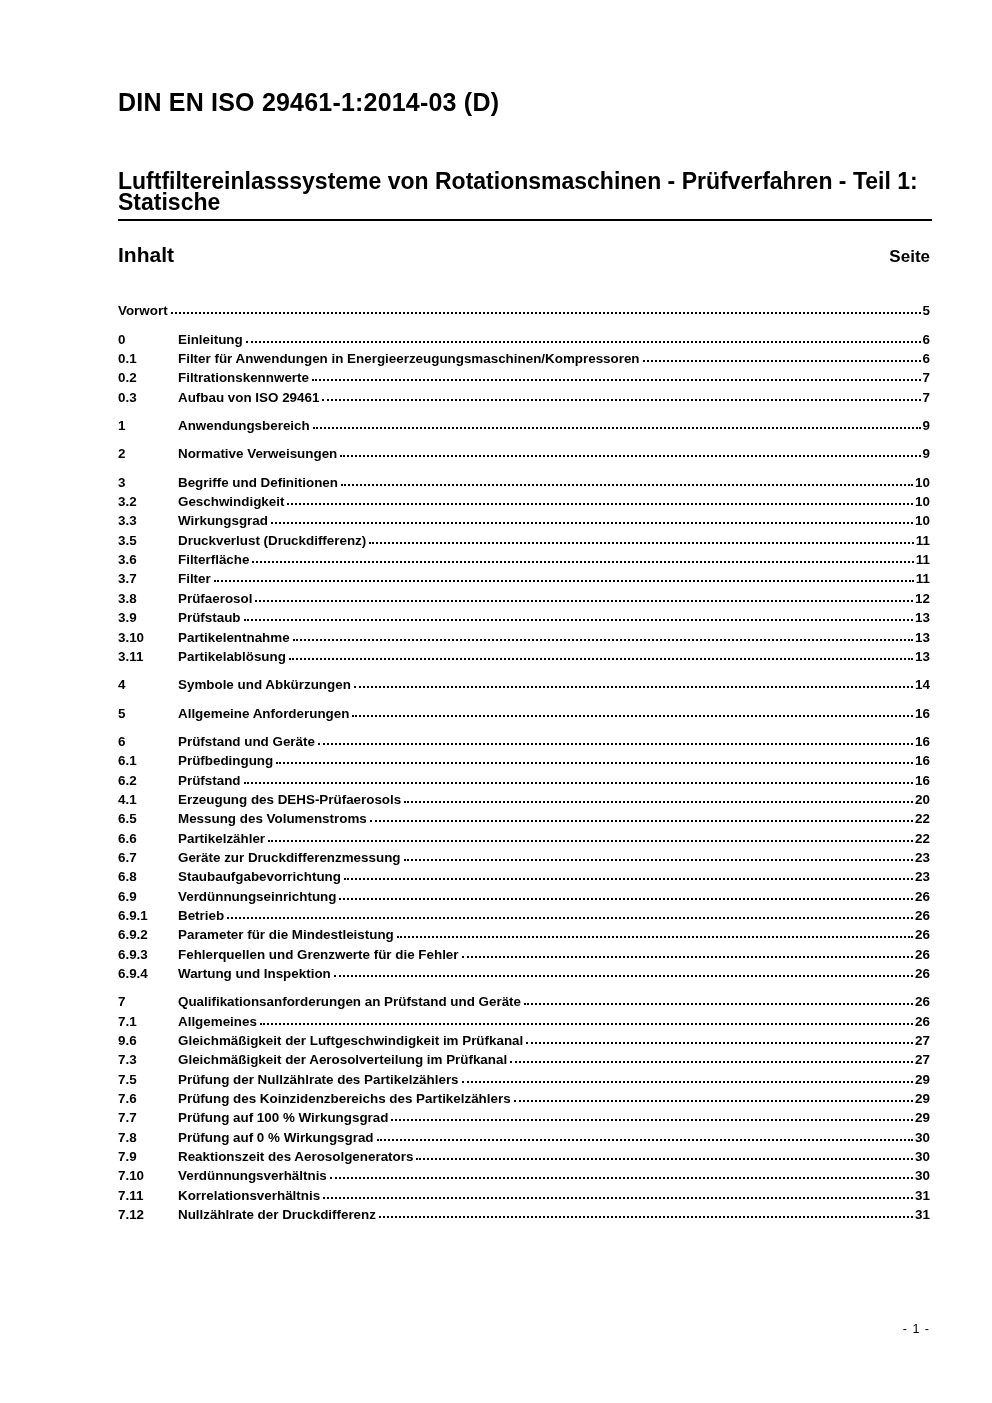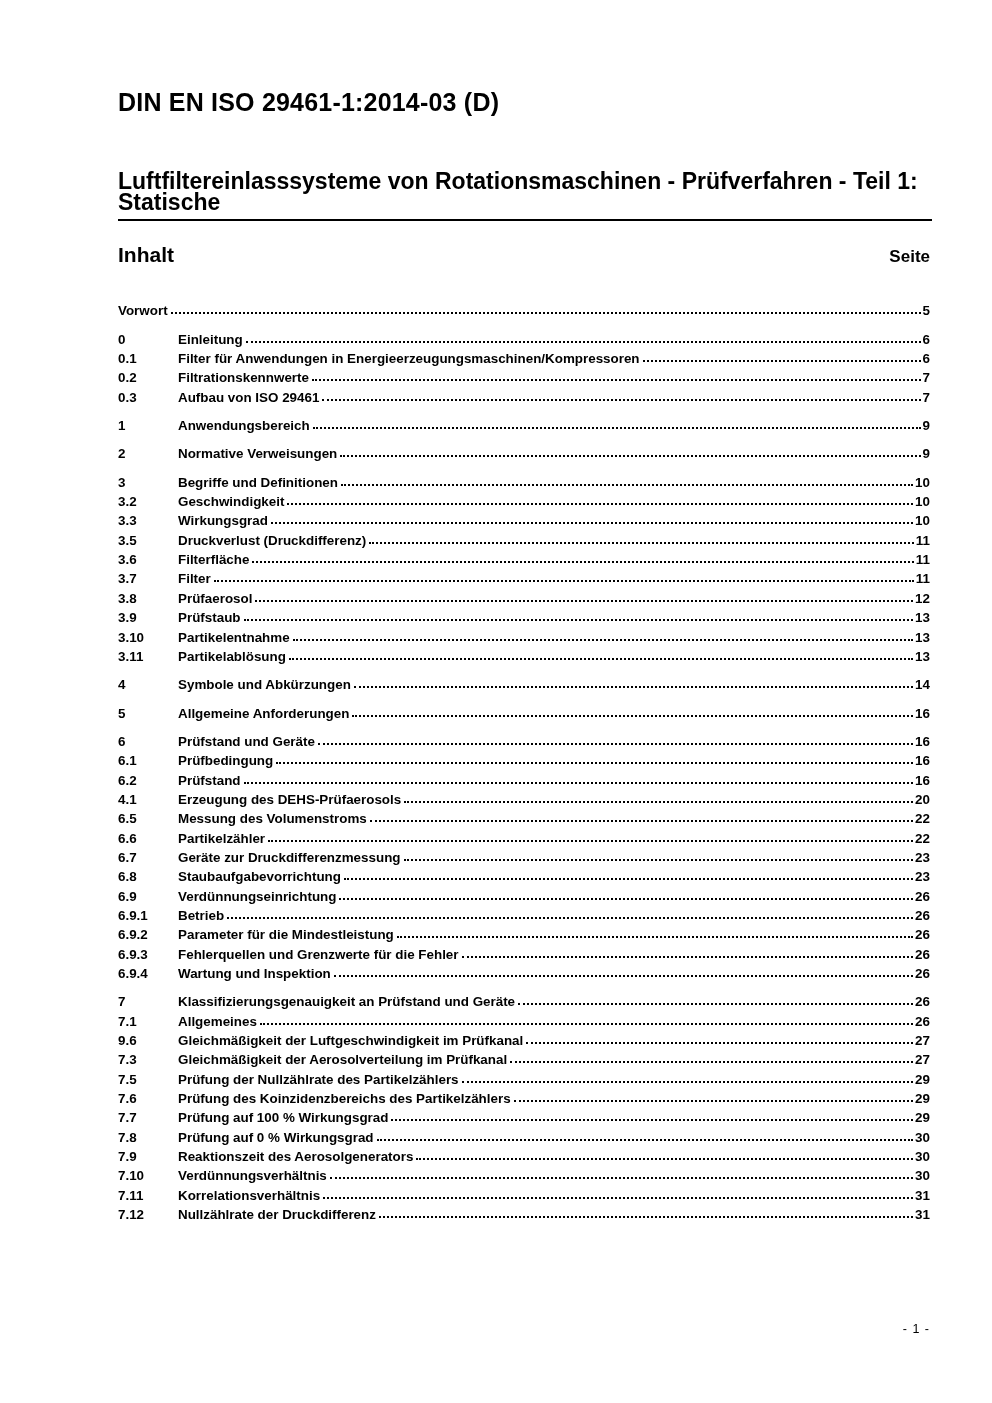--- a/index.html
+++ b/index.html
@@ -280,21 +280,21 @@
         <span class="page-num">26</span>
       </div>
       <div class="toc-row">
         <span class="num">6.9.4</span>
         <span class="title">Wartung und Inspektion</span>
         <span class="dots"></span>
         <span class="page-num">26</span>
       </div>
       <div class="toc-row group-start">
         <span class="num">7</span>
-        <span class="title">Klassifizierungsgenauigkeit an Prüfstand und Geräte</span>
+        <span class="title">Qualifikationsanforderungen an Prüfstand und Geräte</span>
         <span class="dots"></span>
         <span class="page-num">26</span>
       </div>
       <div class="toc-row">
         <span class="num">7.1</span>
         <span class="title">Allgemeines</span>
         <span class="dots"></span>
         <span class="page-num">26</span>
       </div>
       <div class="toc-row">

